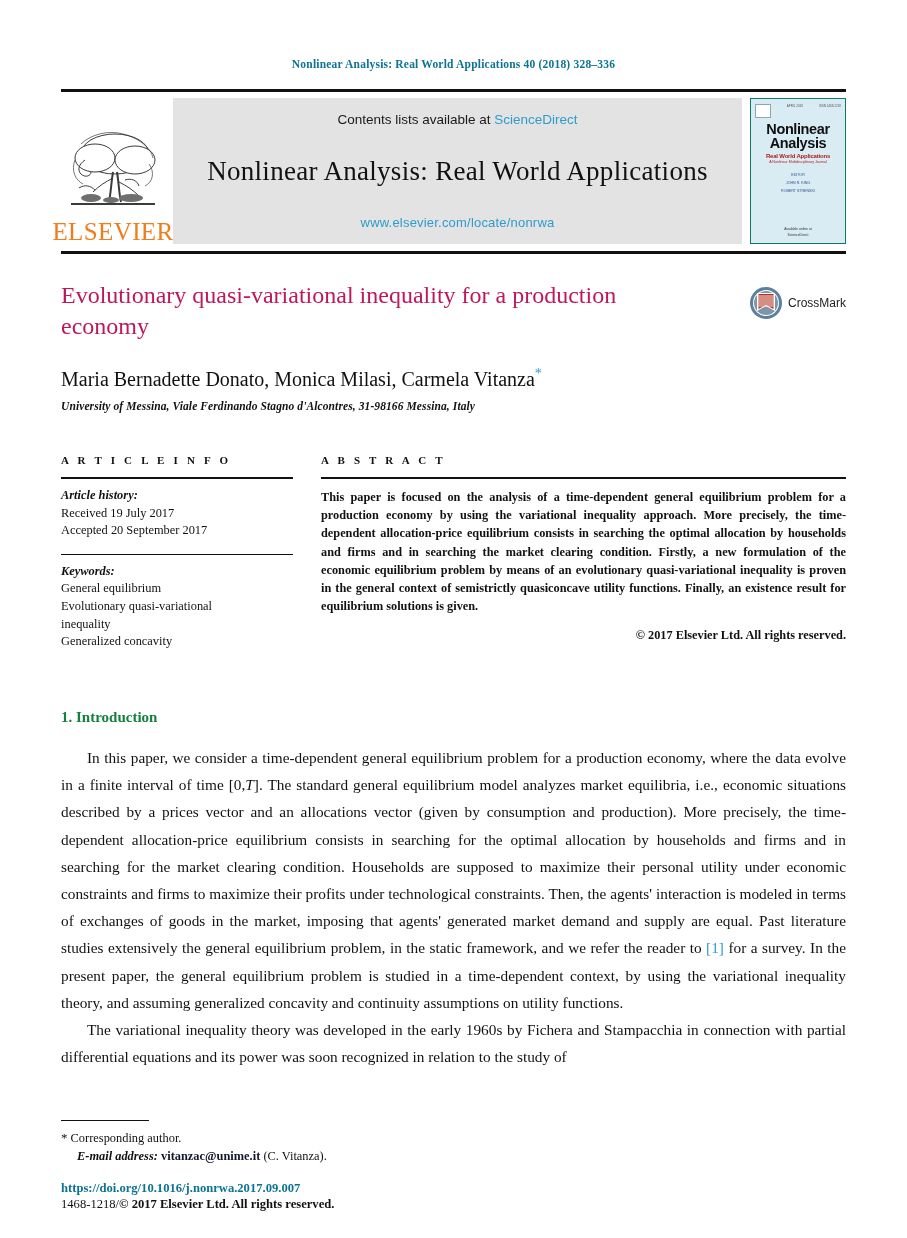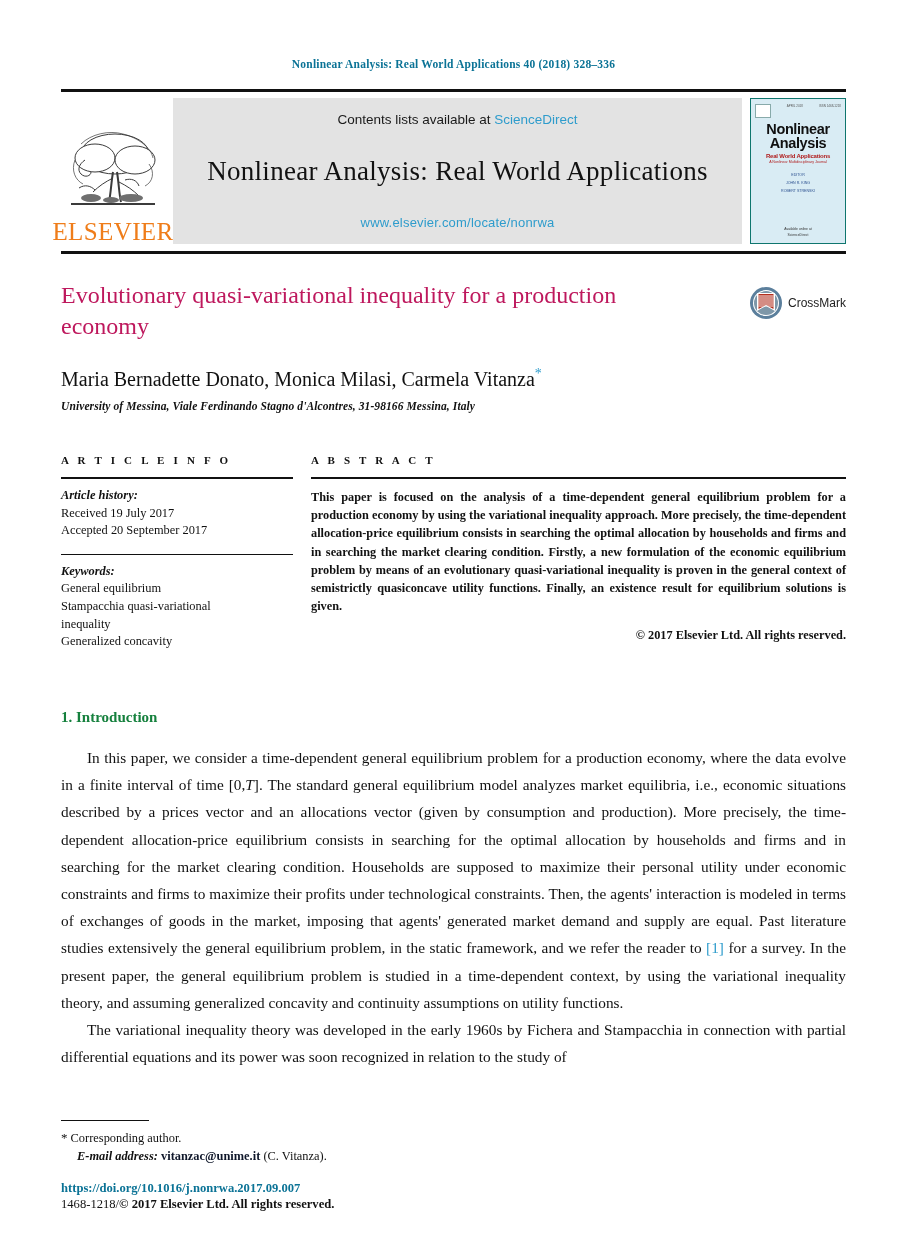--- a/index.html
+++ b/index.html
@@ -207,21 +207,21 @@
     font-weight: bold;
     font-size: 11.5px;
     color: #111;
     letter-spacing: 0.1px;
   }
 
   
   .info-abstract {
     margin-top: 42px;
     display: flex;
-    gap: 18px;
+    gap: 28px;
   }
   .col-info { flex: 0 0 232px; }
   .col-abs  { flex: 1 1 auto; }
   .sec-head {
     font-family: "Liberation Serif", serif;
     font-size: 11px;
     font-weight: bold;
     letter-spacing: 3.2px;
     color: #111;
     text-transform: uppercase;
@@ -417,21 +417,21 @@
       <div class="rule"></div>
       <div class="info-body">
         <div class="info-label">Article history:</div>
         <div>Received 19 July 2017</div>
         <div>Accepted 20 September 2017</div>
       </div>
       <div class="rule-thin"></div>
       <div class="info-body">
         <div class="info-label">Keywords:</div>
         <div>General equilibrium</div>
-        <div>Stampacchia quasi-variational</div>
+        <div>Evolutionary quasi-variational</div>
         <div>inequality</div>
         <div>Generalized concavity</div>
       </div>
     </div>
 
     <div class="col-abs">
       <div class="sec-head">A B S T R A C T</div>
       <div class="rule"></div>
       <div class="abs-text">This paper is focused on the analysis of a time-dependent general equilibrium problem for a production economy by using the variational inequality approach. More precisely, the time-dependent allocation-price equilibrium consists in searching the optimal allocation by households and firms and in searching the market clearing condition. Firstly, a new formulation of the economic equilibrium problem by means of an evolutionary quasi-variational inequality is proven in the general context of semistrictly quasiconcave utility functions. Finally, an existence result for equilibrium solutions is given.</div>
       <div class="abs-copy">© 2017 Elsevier Ltd. All rights reserved.</div>

